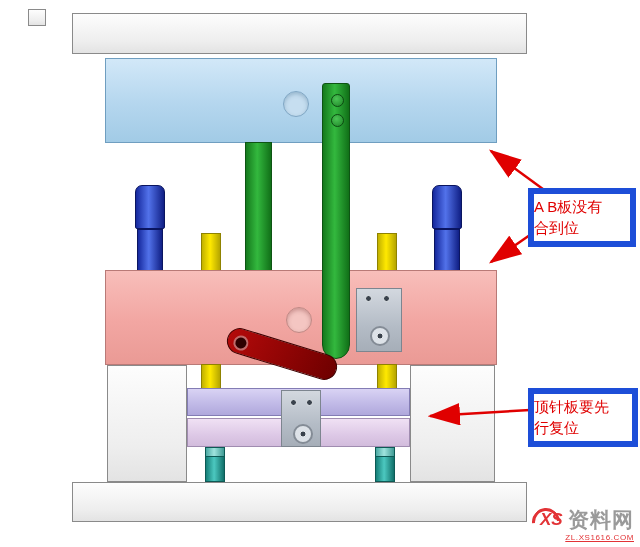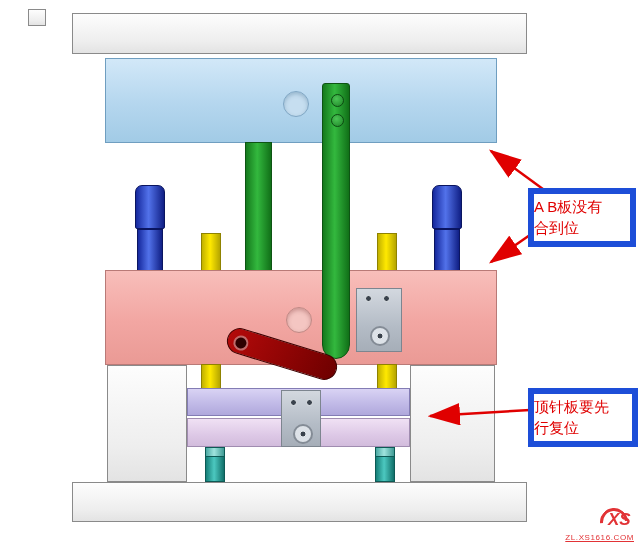--- a/index.html
+++ b/index.html
@@ -118,17 +118,18 @@
 合到位</div>
   <div class="ann-box" style="left:528px;top:388px;width:98px;">顶针板要先
 行复位</div>
 
   <div class="wm">
     <div class="wm-row">
       <span class="wm-logo">
         <span class="wm-arc"></span>
         <span class="wm-xs">XS</span>
       </span>
+      <span class="wm-site">资料网</span>
     </div>
     <div class="wm-domain">ZL.XS1616.COM</div>
   </div>
 
 </div>
 
 </body></html>

